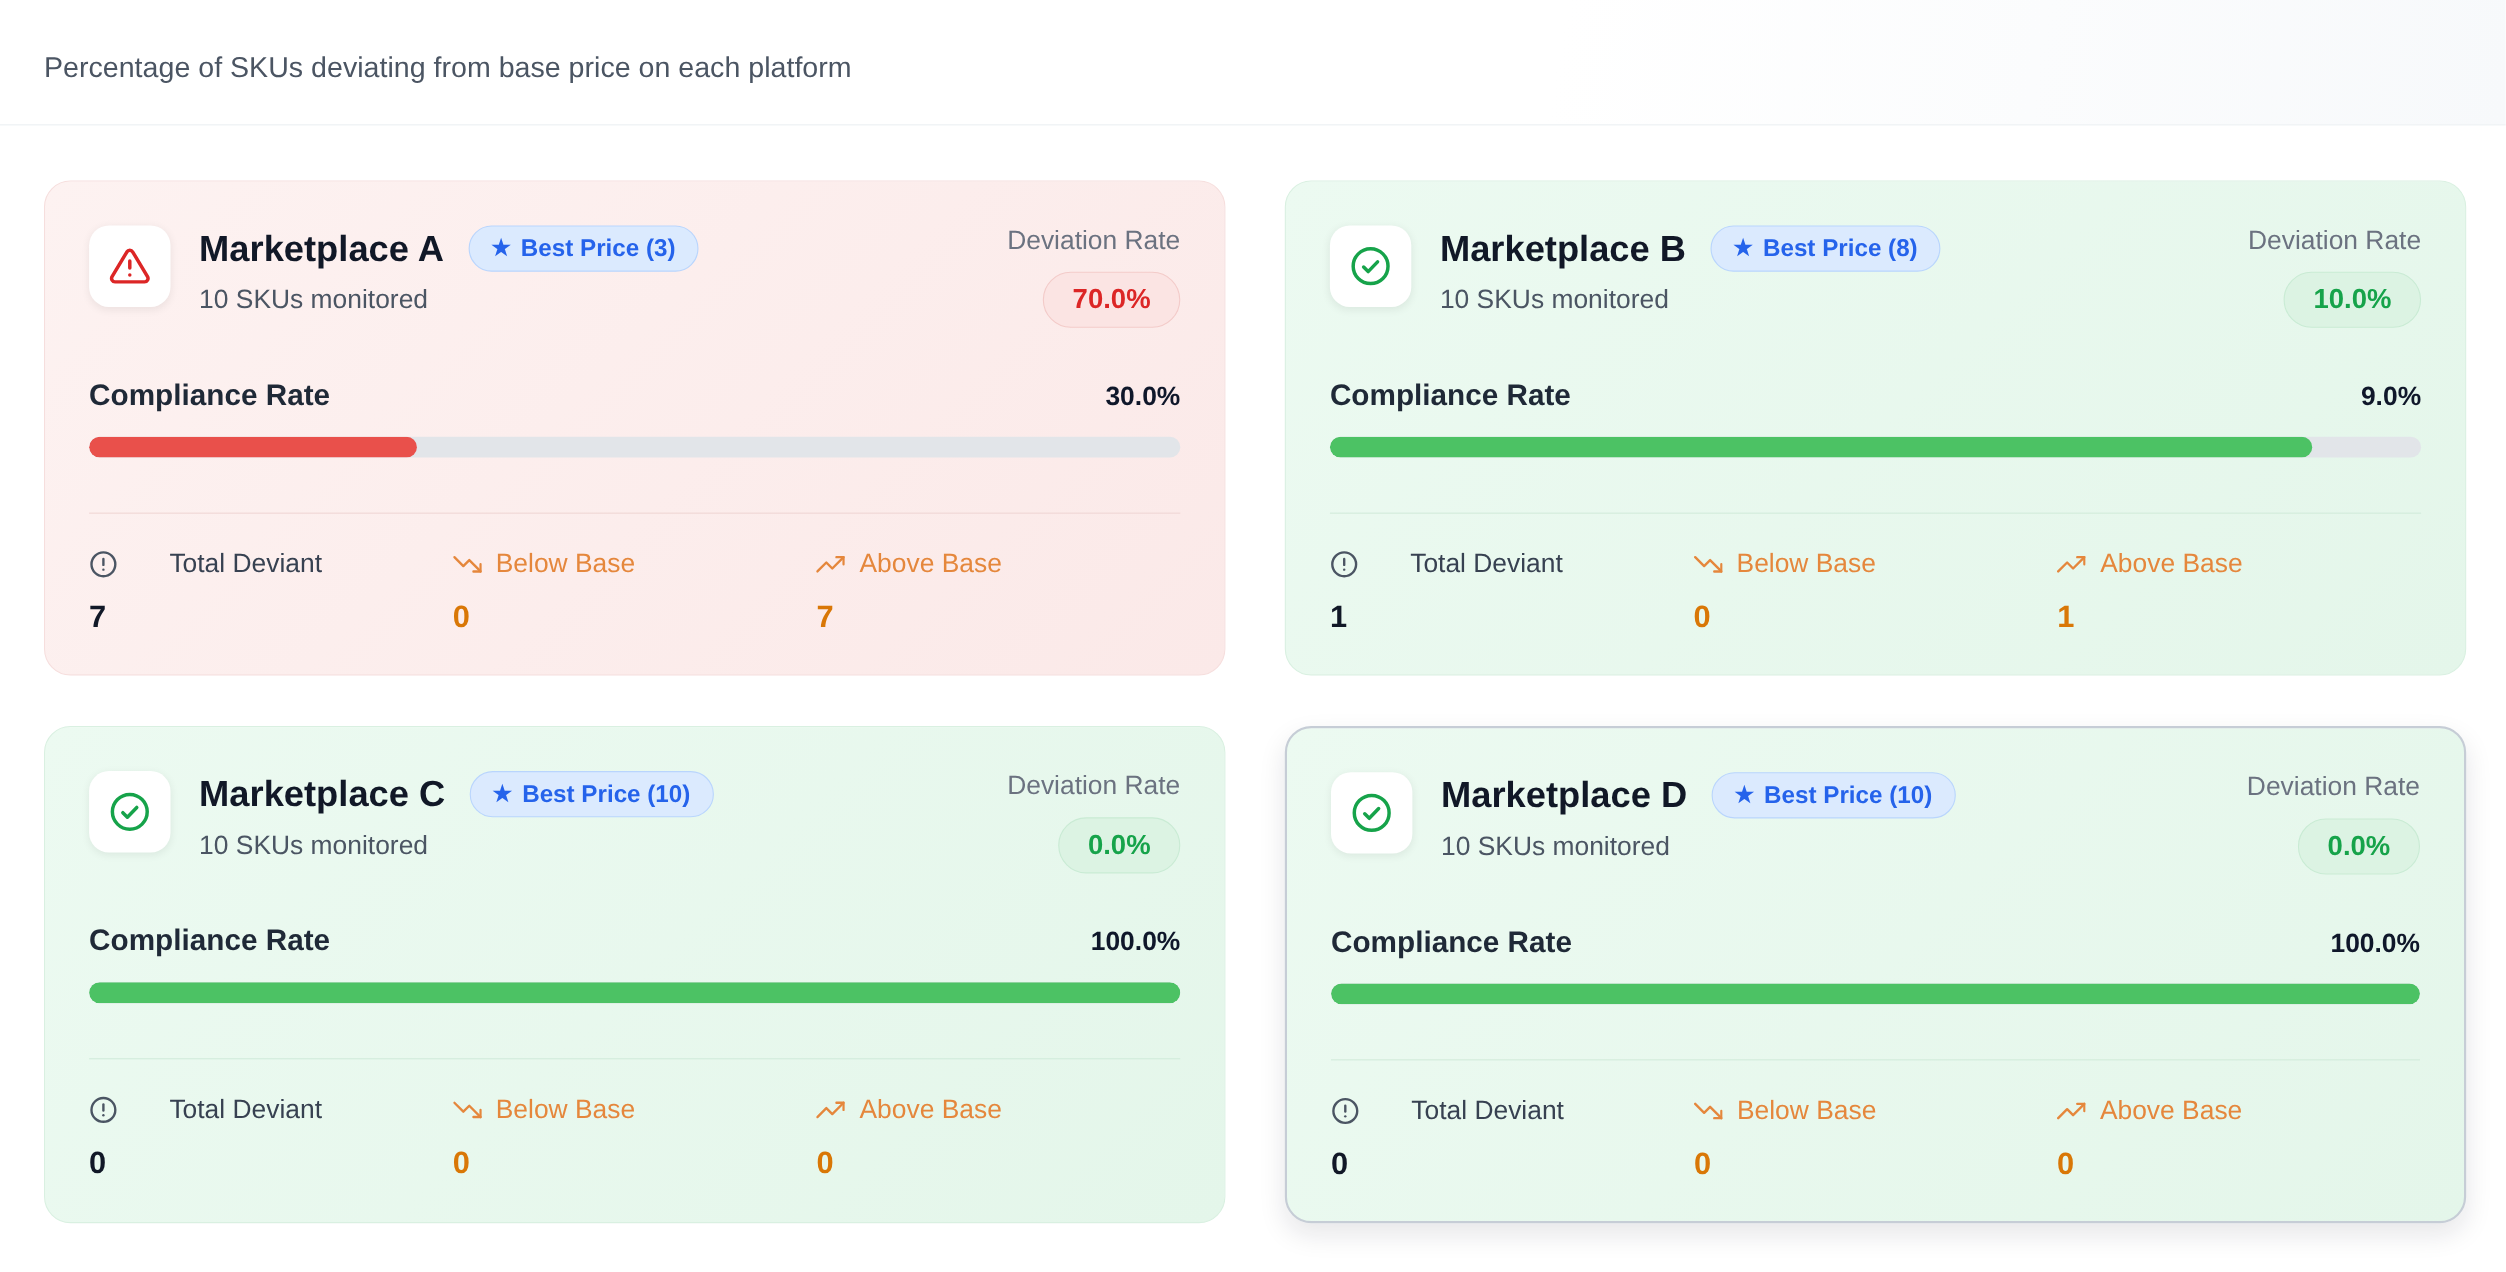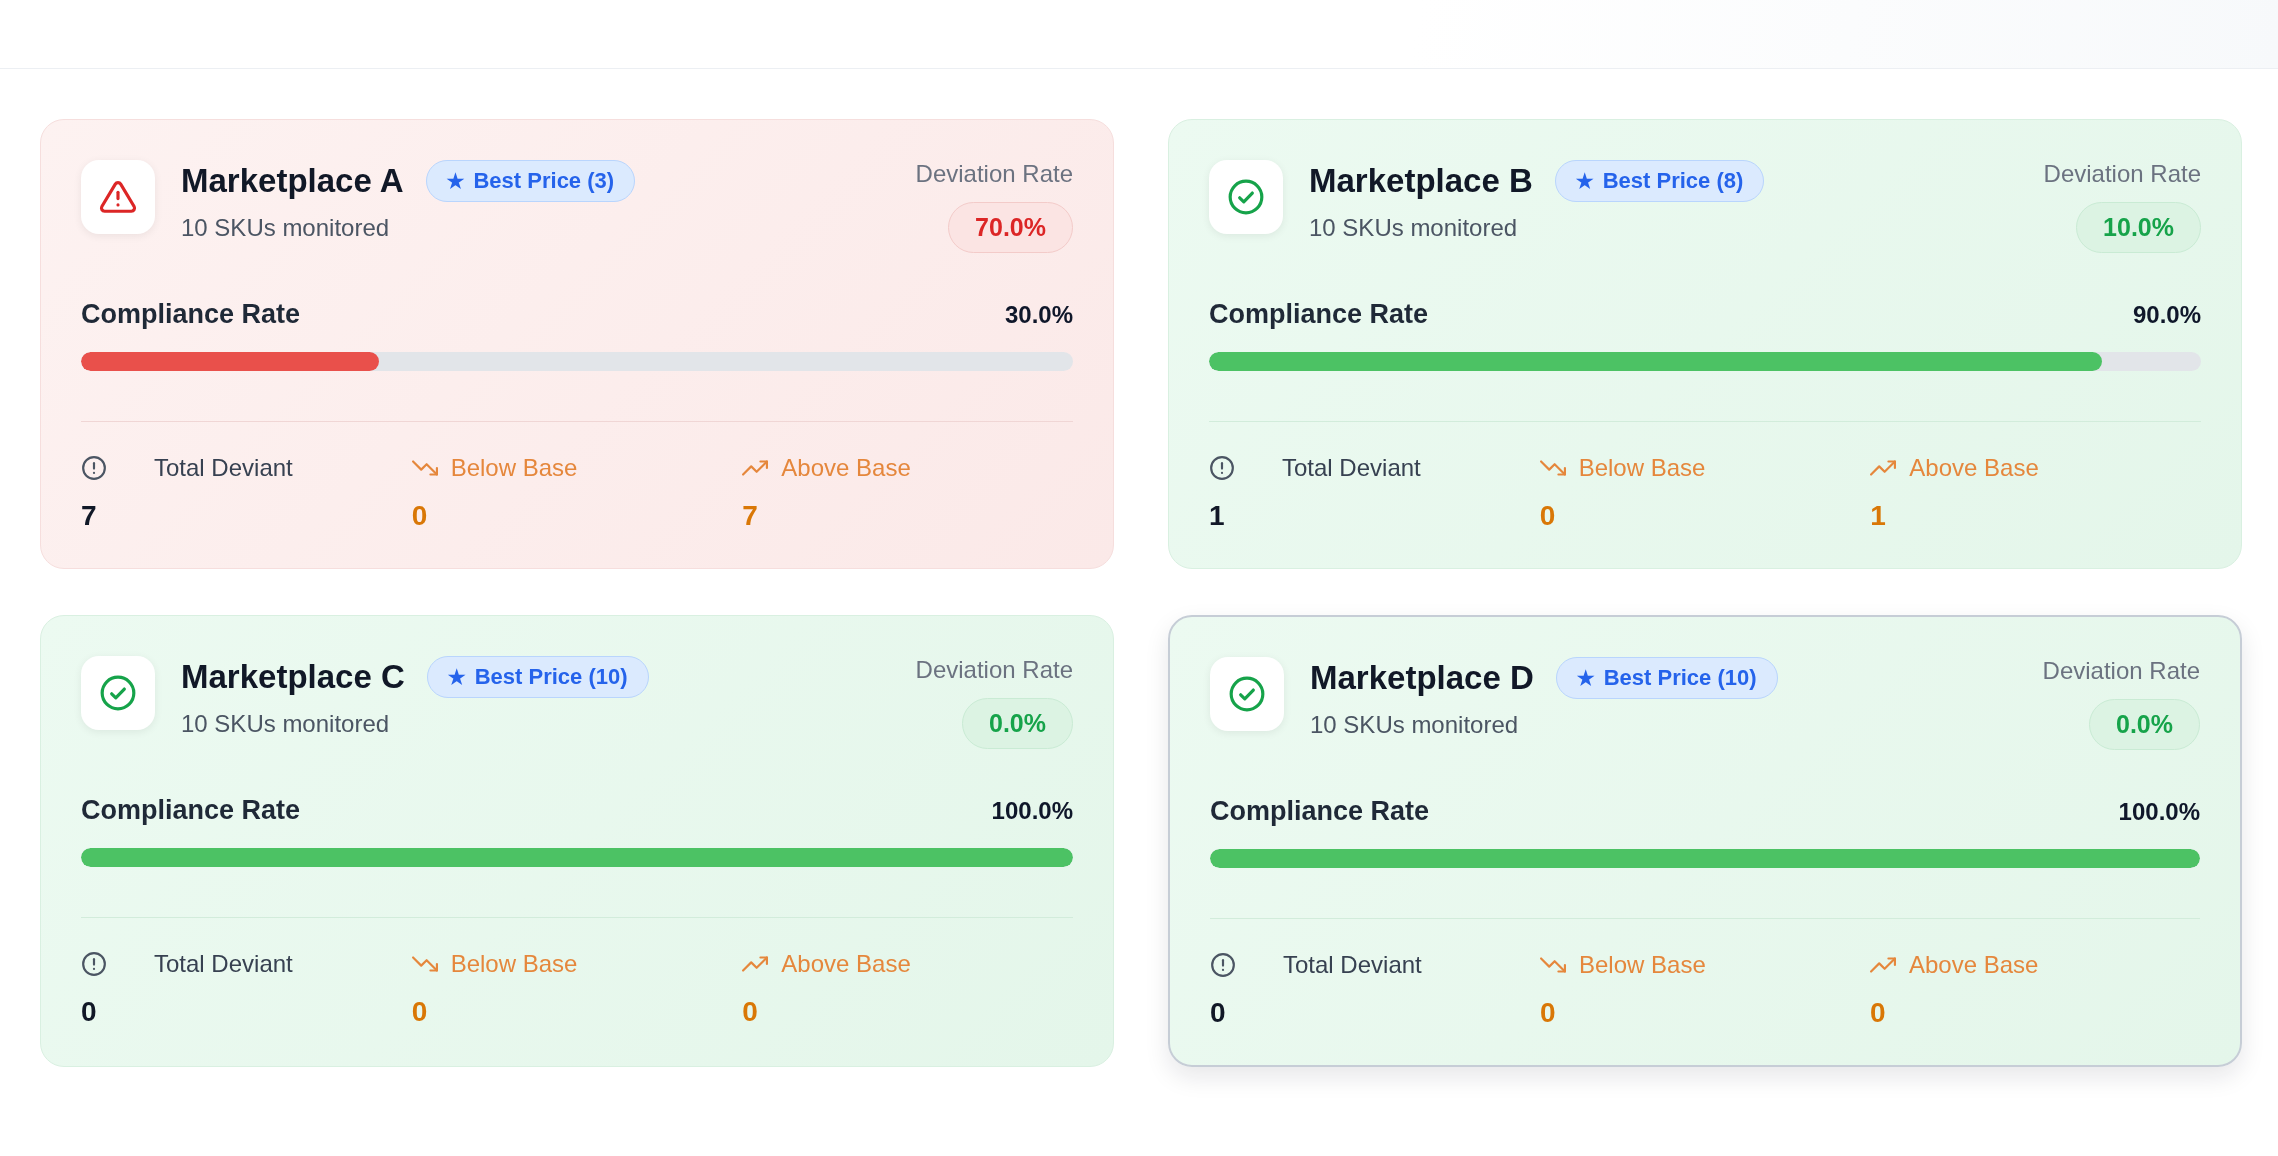--- a/index.html
+++ b/index.html
@@ -126,20 +126,21 @@
   .stat-value { margin-top:18px; font-size:28px; font-weight:700; }
   .stat-value.dark   { color:#111827; }
   .stat-value.orange { color:#d97706; }
 
   svg { display:block; flex:0 0 auto; }
 </style>
 </head>
 <body>
 
 <header class="page-header">
+  <div class="page-subtitle">Percentage of SKUs deviating from base price on each platform</div>
 </header>
 
 <main class="cards">
 
   <section class="card warning">
     <div class="card-head">
       <div class="icon-box">
         <svg width="38" height="38" viewBox="0 0 24 24" fill="none" stroke="#dc2626" stroke-width="2" stroke-linecap="round" stroke-linejoin="round">
           <path d="M10.29 3.86L1.82 18a2 2 0 0 0 1.71 3h16.94a2 2 0 0 0 1.71-3L13.71 3.86a2 2 0 0 0-3.42 0z"></path>
           <line x1="12" y1="9" x2="12" y2="13"></line>
@@ -222,21 +223,21 @@
         </div>
         <div class="monitored">10 SKUs monitored</div>
       </div>
       <div class="deviation">
         <div class="dev-label">Deviation Rate</div>
         <div class="dev-pill">10.0%</div>
       </div>
     </div>
     <div class="compliance-row">
       <div class="comp-label">Compliance Rate</div>
-      <div class="comp-value">90.0%</div>
+      <div class="comp-value">9.0%</div>
     </div>
     <div class="bar-track">
       <div class="bar-fill" style="width: 90%;"></div>
     </div>
     <div class="divider"></div>
     <div class="stats">
       <div class="stat">
         <div class="stat-head neutral">
           <svg width="26" height="26" viewBox="0 0 24 24" fill="none" stroke="#4b5563" stroke-width="2" stroke-linecap="round" stroke-linejoin="round">
             <circle cx="12" cy="12" r="10"></circle>

